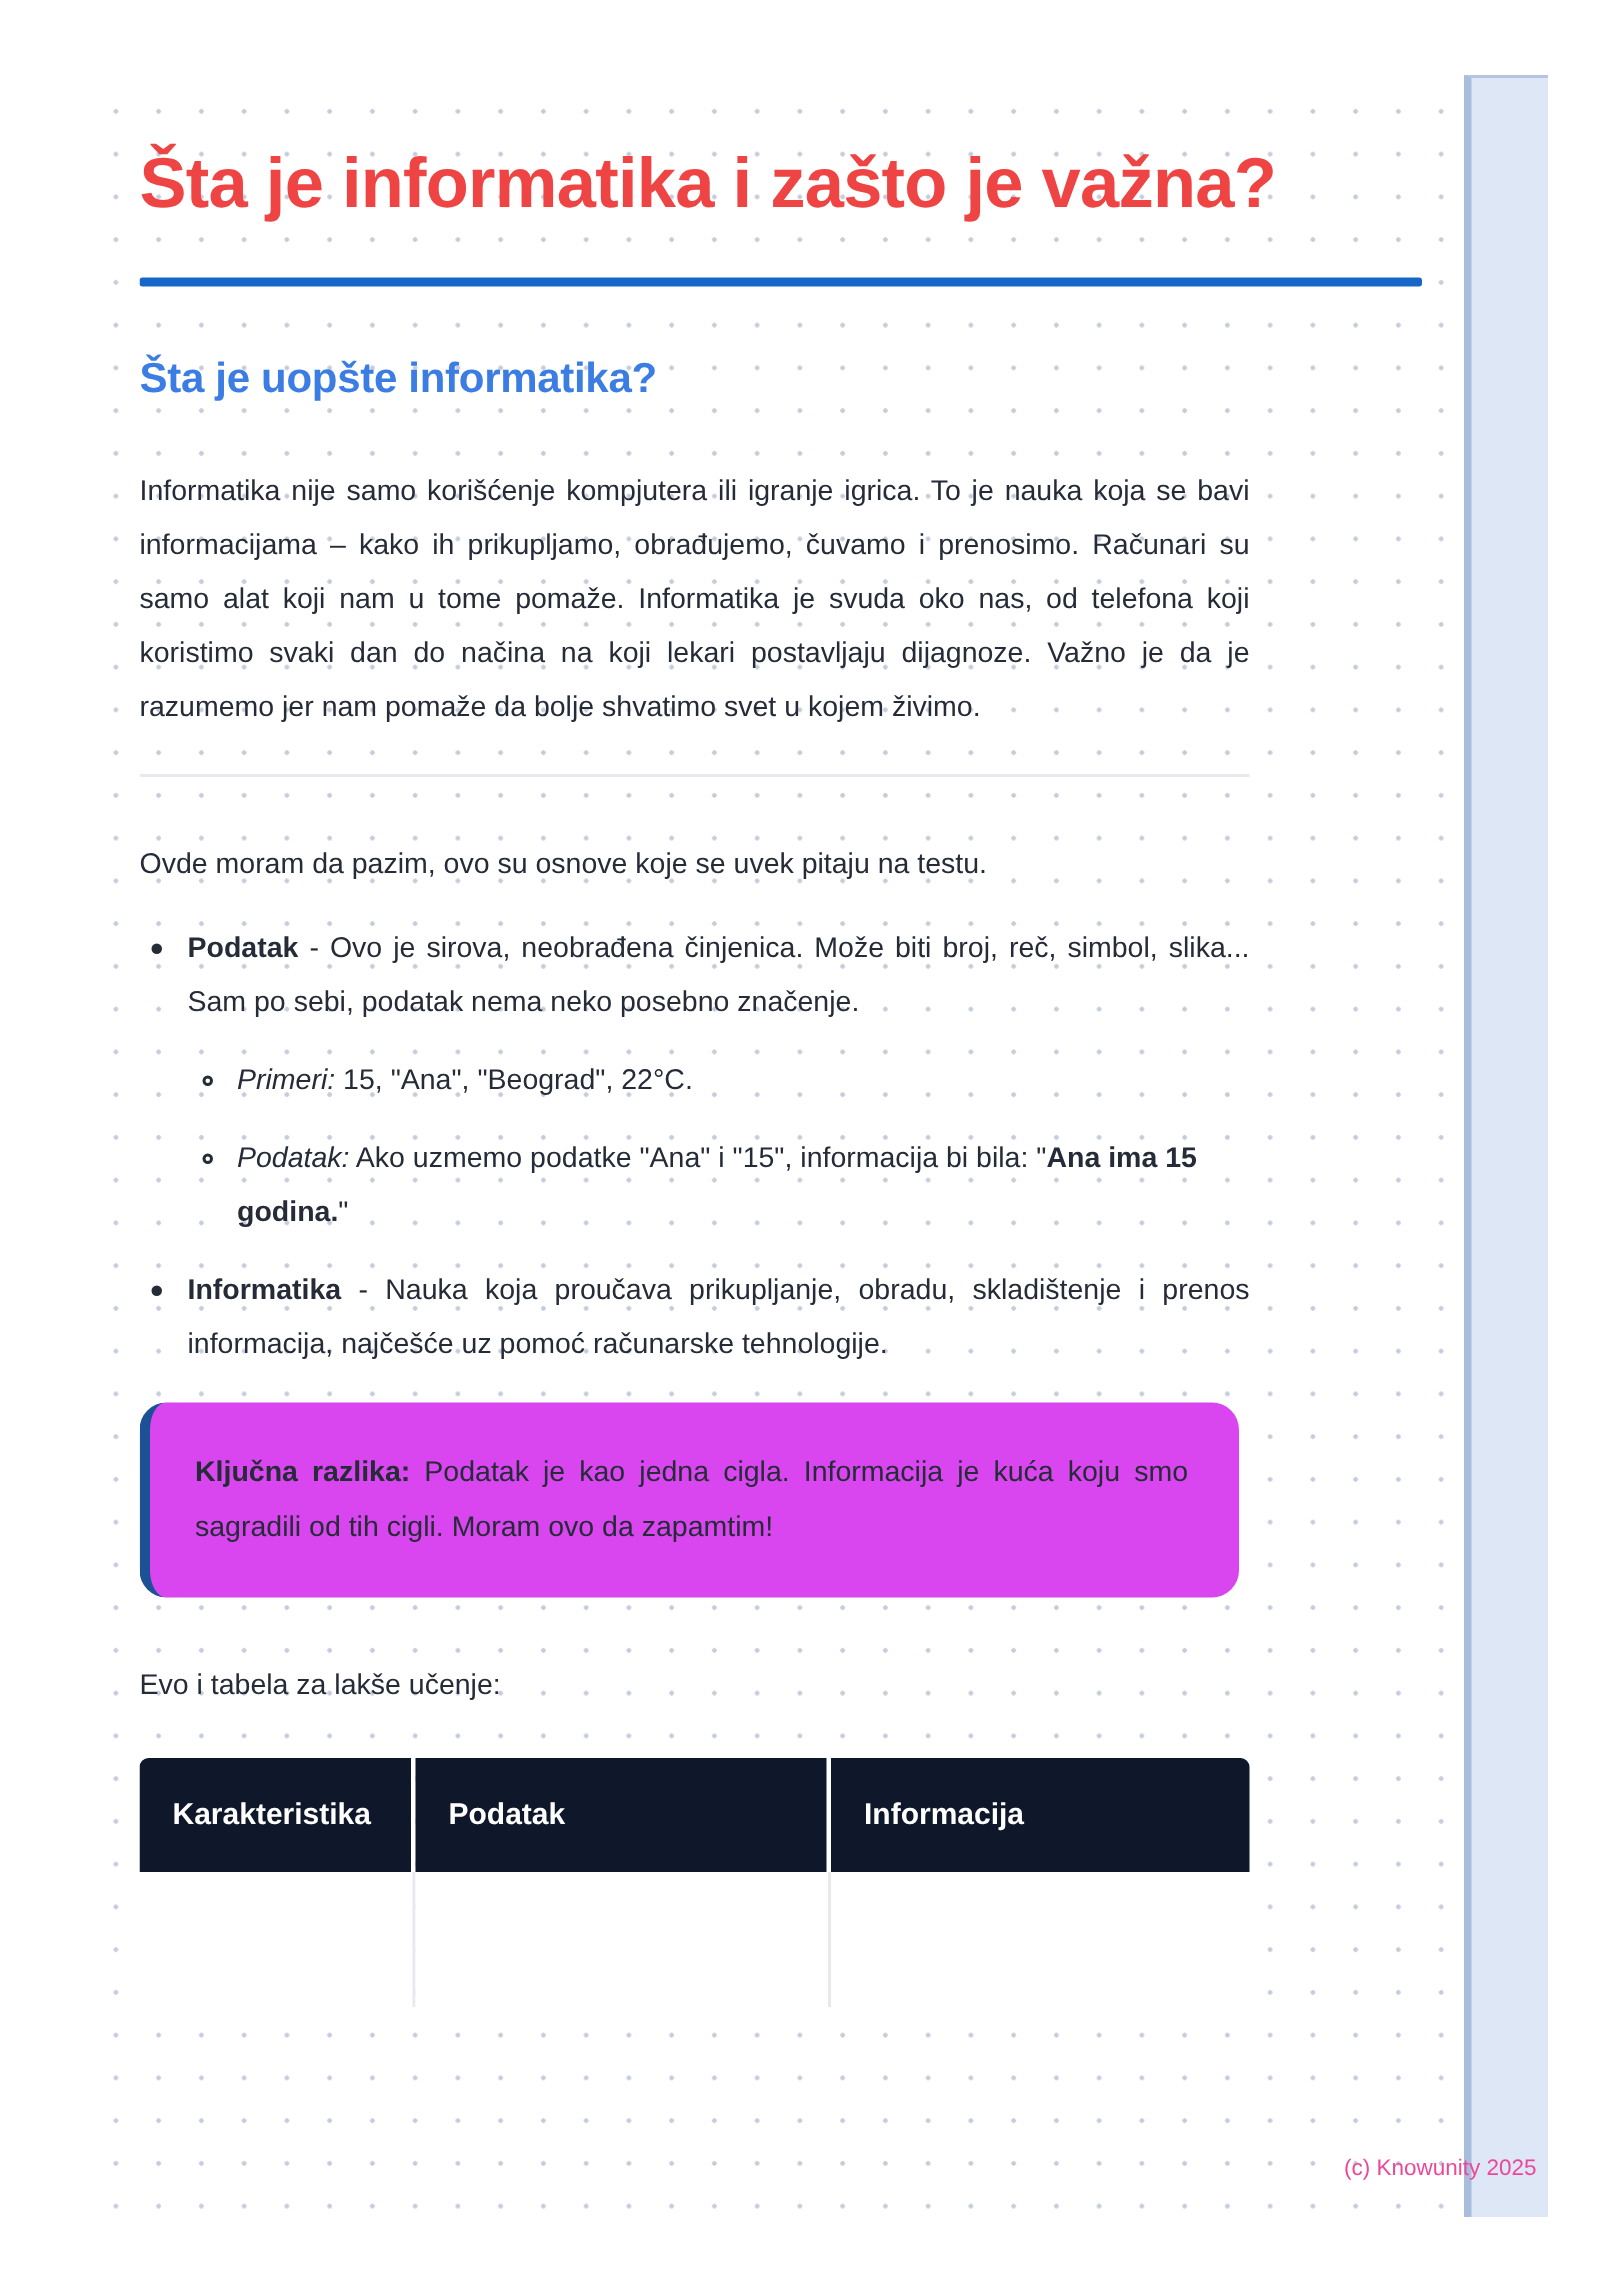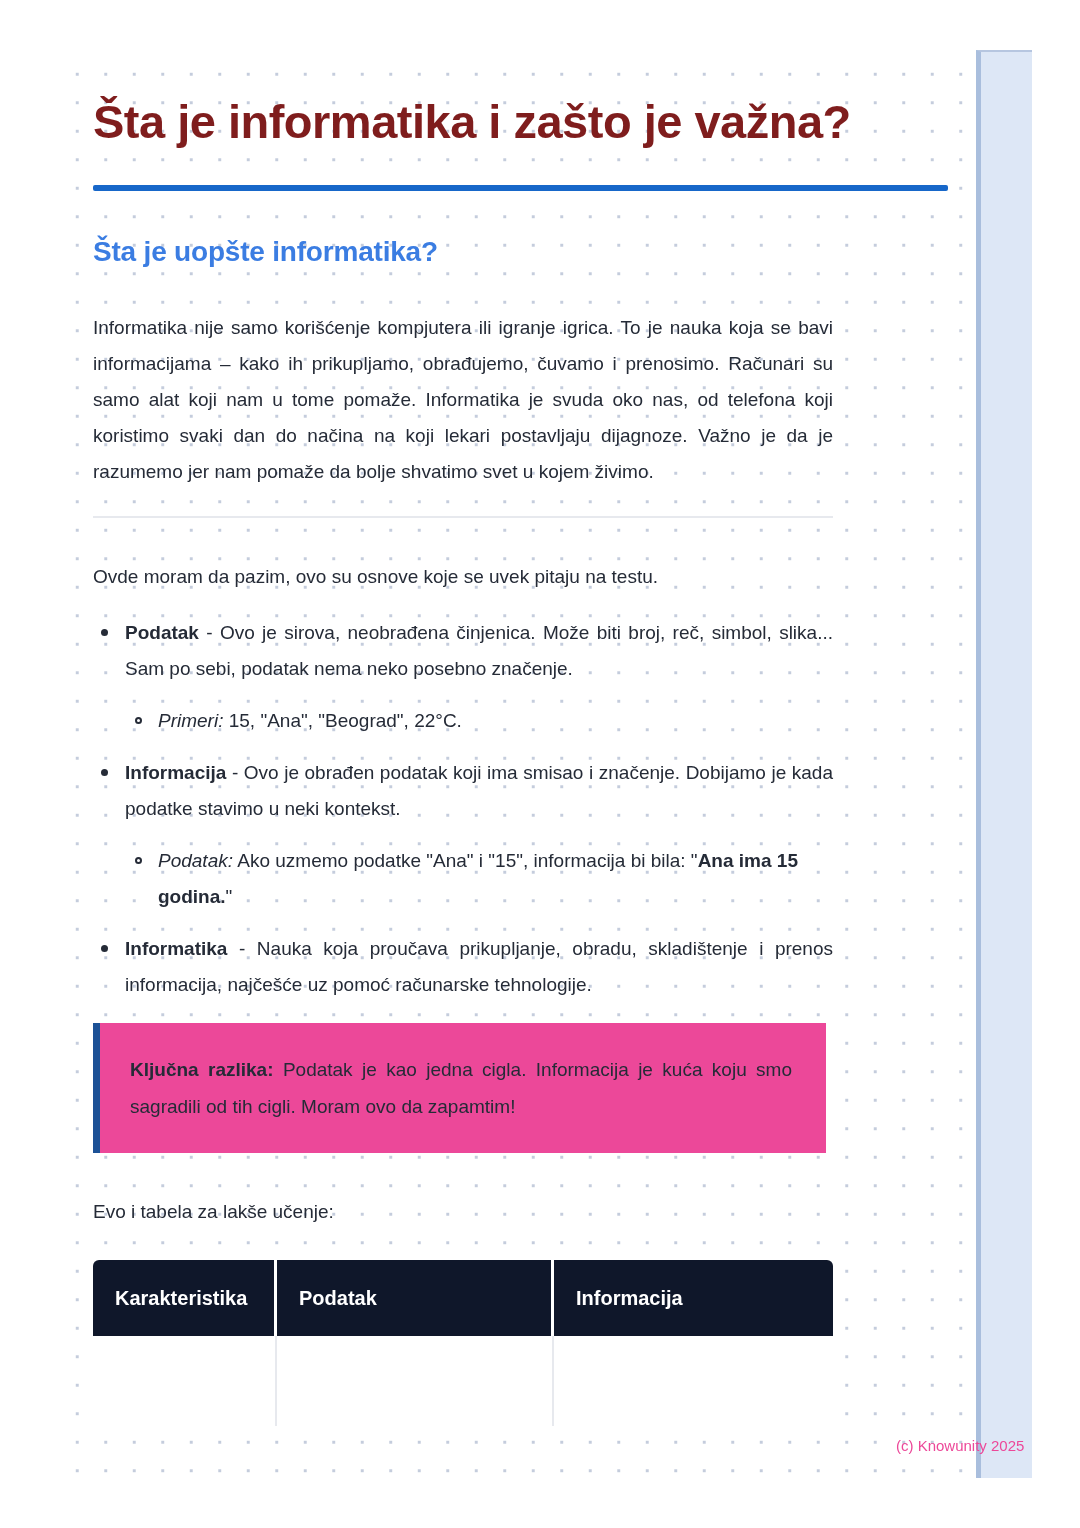--- a/index.html
+++ b/index.html
@@ -29,21 +29,21 @@
   .content {
     position:absolute; left:93px; top:0; width:855px; height:1478px; overflow:hidden;
   }
   .narrow { width:740px; }
 
   h1.doc-title {
     margin-top:90px;
     width:800px;
     font-size:47px; line-height:63px; font-weight:bold;
     letter-spacing:-0.5px;
-    color:#7f1d1d;
+    color:#ef4444;
   }
   .title-rule {
     margin-top:32px; height:6px; width:855px; background:#1767c9; border:none; border-radius:2px;
   }
   h2.section-heading {
     font-size:28px; line-height:34px; font-weight:bold; color:#3b7de2;
     letter-spacing:-0.2px;
   }
   .h2-1 { margin-top:44px; }
   .h2-2 { margin-top:40px; }
@@ -69,23 +69,23 @@
     width:7px; height:7px; border-radius:50%;
     background:transparent; border:2px solid #252b37;
   }
   .term { font-weight:bold; }
   .lead-italic { font-style:italic; }
   .bold { font-weight:bold; }
 
   .callout {
     margin-top:20px;
     width:733px;
-    background:#ec4899;
+    background:#d946ef;
     border-left:7px solid #1c5196;
-    border-radius:0;
+    border-radius:18px;
     padding:28px 34px 28px 30px;
     font-size:19px; line-height:37px;
     text-align:justify;
   }
 
   .table-intro { margin-top:32px; }
 
   table.data-table {
     margin-top:30px;
     width:740px;
@@ -138,24 +138,20 @@
 
     <div class="li">
       <span class="marker"></span>
       <span class="term">Podatak</span><span> - </span><span>Ovo je sirova, neobrađena činjenica. Može biti broj, reč, simbol, slika... Sam po sebi, podatak nema neko posebno značenje.</span>
     </div>
     <div class="li-sub">
       <span class="marker"></span>
       <span class="lead-italic">Primeri:</span><span> 15, "Ana", "Beograd", 22°C.</span>
     </div>
 
-    <div class="li">
-      <span class="marker"></span>
-      <span class="term">Informacija</span><span> - </span><span>Ovo je obrađen podatak koji ima smisao i značenje. Dobijamo je kada podatke stavimo u neki kontekst.</span>
-    </div>
     <div class="li-sub">
       <span class="marker"></span>
       <span class="lead-italic">Podatak:</span><span> Ako uzmemo podatke "Ana" i "15", informacija bi bila: "</span><span class="bold">Ana ima 15 godina.</span><span>"</span>
     </div>
 
     <div class="li">
       <span class="marker"></span>
       <span class="term">Informatika</span><span> - </span><span>Nauka koja proučava prikupljanje, obradu, skladištenje i prenos informacija, najčešće uz pomoć računarske tehnologije.</span>
     </div>
 

